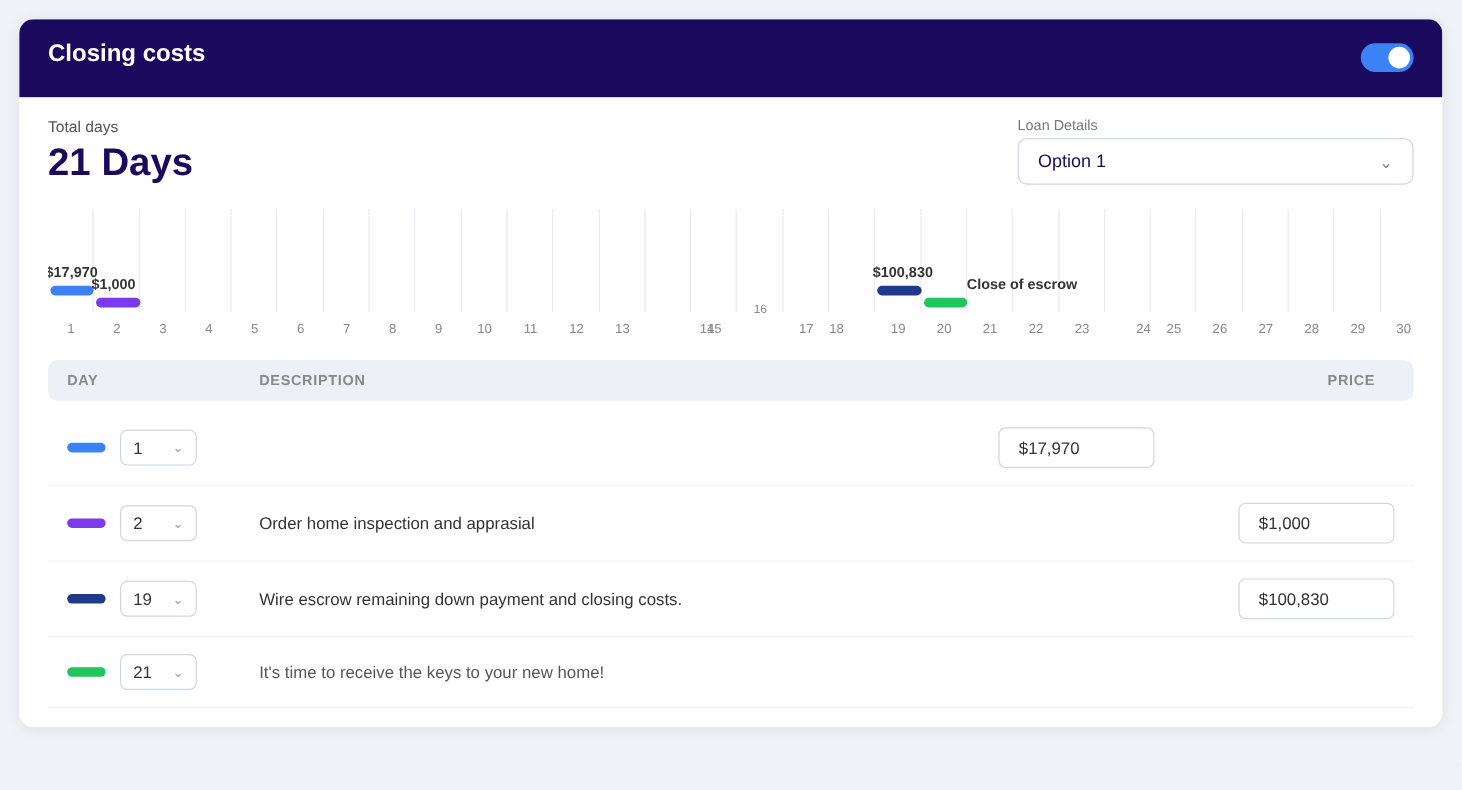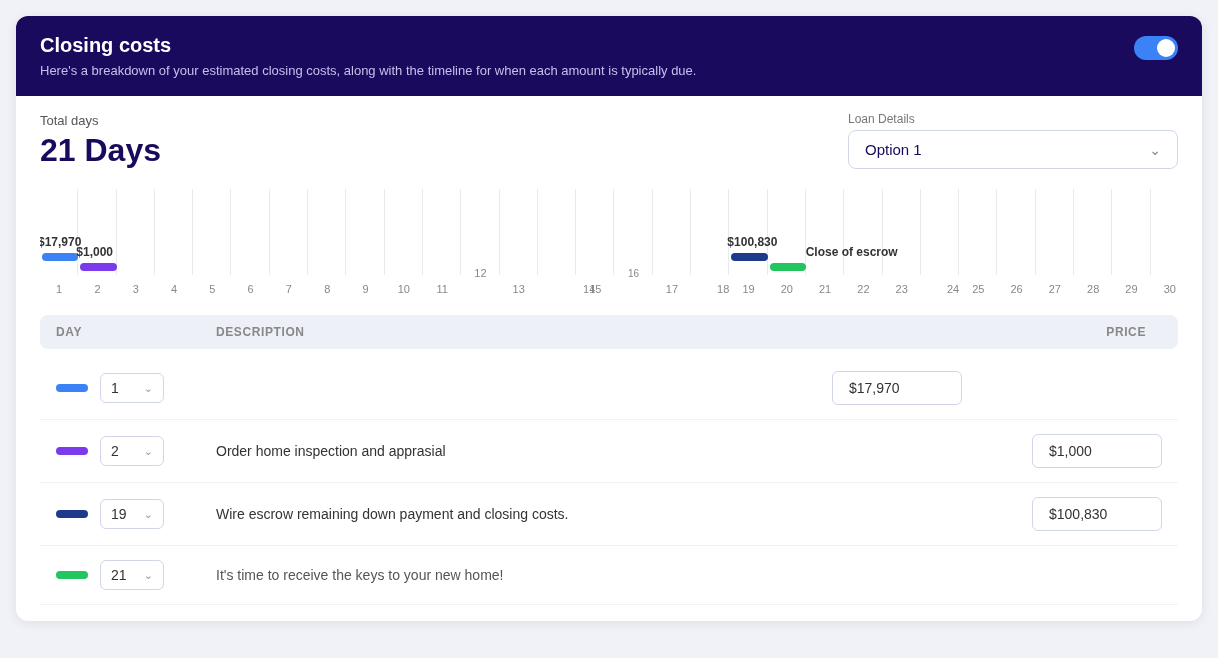--- a/index.html
+++ b/index.html
@@ -41,21 +41,20 @@
     .price-box { display: inline-block; border: 1.5px solid #d0d5e8; border-radius: 6px; padding: 8px 16px; font-size: 14px; color: #333; min-width: 130px; text-align: left; }
   </style>
 </head>
 <body>
 
 <div class="card">
 
   <div class="header">
     <div class="header-text">
       <div class="title">Closing costs</div>
-      <div class="subtitle">Here's a breakdown of your estimated closing costs, along with the timeline for when each amount is typically due.</div>
     </div>
     <div class="toggle"></div>
   </div>
 
   <div class="summary">
     <div class="summary-item">
       <div class="label">Total days</div>
       <div class="value">21 Days</div>
     </div>
     <div class="loan-details">
@@ -105,27 +104,27 @@
           <div style="position: absolute; bottom: 4px; left: 38.2979px; width: 38.2979px; text-align: center; font-size: 11px; color: rgb(136, 136, 136);">2</div>
           <div style="position: absolute; bottom: 4px; left: 76.5957px; width: 38.2979px; text-align: center; font-size: 11px; color: rgb(136, 136, 136);">3</div>
           <div style="position: absolute; bottom: 4px; left: 114.894px; width: 38.2979px; text-align: center; font-size: 11px; color: rgb(136, 136, 136);">4</div>
           <div style="position: absolute; bottom: 4px; left: 153.191px; width: 38.2979px; text-align: center; font-size: 11px; color: rgb(136, 136, 136);">5</div>
           <div style="position: absolute; bottom: 4px; left: 191.489px; width: 38.2979px; text-align: center; font-size: 11px; color: rgb(136, 136, 136);">6</div>
           <div style="position: absolute; bottom: 4px; left: 229.787px; width: 38.2979px; text-align: center; font-size: 11px; color: rgb(136, 136, 136);">7</div>
           <div style="position: absolute; bottom: 4px; left: 268.085px; width: 38.2979px; text-align: center; font-size: 11px; color: rgb(136, 136, 136);">8</div>
           <div style="position: absolute; bottom: 4px; left: 306.383px; width: 38.2979px; text-align: center; font-size: 11px; color: rgb(136, 136, 136);">9</div>
           <div style="position: absolute; bottom: 4px; left: 344.681px; width: 38.2979px; text-align: center; font-size: 11px; color: rgb(136, 136, 136);">10</div>
           <div style="position: absolute; bottom: 4px; left: 382.979px; width: 38.2979px; text-align: center; font-size: 11px; color: rgb(136, 136, 136);">11</div>
-          <div style="position: absolute; bottom: 20px; left: 421.277px; width: 38.2979px; text-align: center; font-size: 11px; color: rgb(136, 136, 136);">12</div>
+          <div style="position: absolute; bottom: 4px; left: 421.277px; width: 38.2979px; text-align: center; font-size: 11px; color: rgb(136, 136, 136);">12</div>
           <div style="position: absolute; bottom: 4px; left: 459.574px; width: 38.2979px; text-align: center; font-size: 11px; color: rgb(136, 136, 136);">13</div>
           <div style="position: absolute; bottom: 4px; left: 517px; width: 38.2979px; text-align: right; font-size: 11px; color: rgb(136, 136, 136);">14</div>
           <div style="position: absolute; bottom: 4px; left: 536.17px; width: 38.2979px; text-align: center; font-size: 11px; color: rgb(136, 136, 136);">15</div>
           <div style="position: absolute; bottom: 20px; left: 574.468px; width: 38.2979px; text-align: center; font-size: 10px; color: rgb(136, 136, 136);">16</div>
           <div style="position: absolute; bottom: 4px; left: 612.766px; width: 38.2979px; text-align: center; font-size: 11px; color: rgb(136, 136, 136);">17</div>
-          <div style="position: absolute; bottom: 4px; left: 651.064px; width: 38.2979px; text-align: right; font-size: 11px; color: rgb(136, 136, 136);">18</div>
+          <div style="position: absolute; bottom: 4px; left: 651.064px; width: 38.2979px; text-align: left; font-size: 11px; color: rgb(136, 136, 136);">18</div>
           <div style="position: absolute; bottom: 4px; left: 689.362px; width: 38.2979px; text-align: center; font-size: 11px; color: rgb(136, 136, 136);">19</div>
           <div style="position: absolute; bottom: 4px; left: 727.66px; width: 38.2979px; text-align: center; font-size: 11px; color: rgb(136, 136, 136);">20</div>
           <div style="position: absolute; bottom: 4px; left: 765.957px; width: 38.2979px; text-align: center; font-size: 11px; color: rgb(136, 136, 136);">21</div>
           <div style="position: absolute; bottom: 4px; left: 804.255px; width: 38.2979px; text-align: center; font-size: 11px; color: rgb(136, 136, 136);">22</div>
           <div style="position: absolute; bottom: 4px; left: 842.553px; width: 38.2979px; text-align: center; font-size: 11px; color: rgb(136, 136, 136);">23</div>
           <div style="position: absolute; bottom: 4px; left: 880.851px; width: 38.2979px; text-align: right; font-size: 11px; color: rgb(136, 136, 136);">24</div>
           <div style="position: absolute; bottom: 4px; left: 919.149px; width: 38.2979px; text-align: center; font-size: 11px; color: rgb(136, 136, 136);">25</div>
           <div style="position: absolute; bottom: 4px; left: 957.447px; width: 38.2979px; text-align: center; font-size: 11px; color: rgb(136, 136, 136);">26</div>
           <div style="position: absolute; bottom: 4px; left: 995.745px; width: 38.2979px; text-align: center; font-size: 11px; color: rgb(136, 136, 136);">27</div>
           <div style="position: absolute; bottom: 4px; left: 1034.04px; width: 38.2979px; text-align: center; font-size: 11px; color: rgb(136, 136, 136);">28</div>

